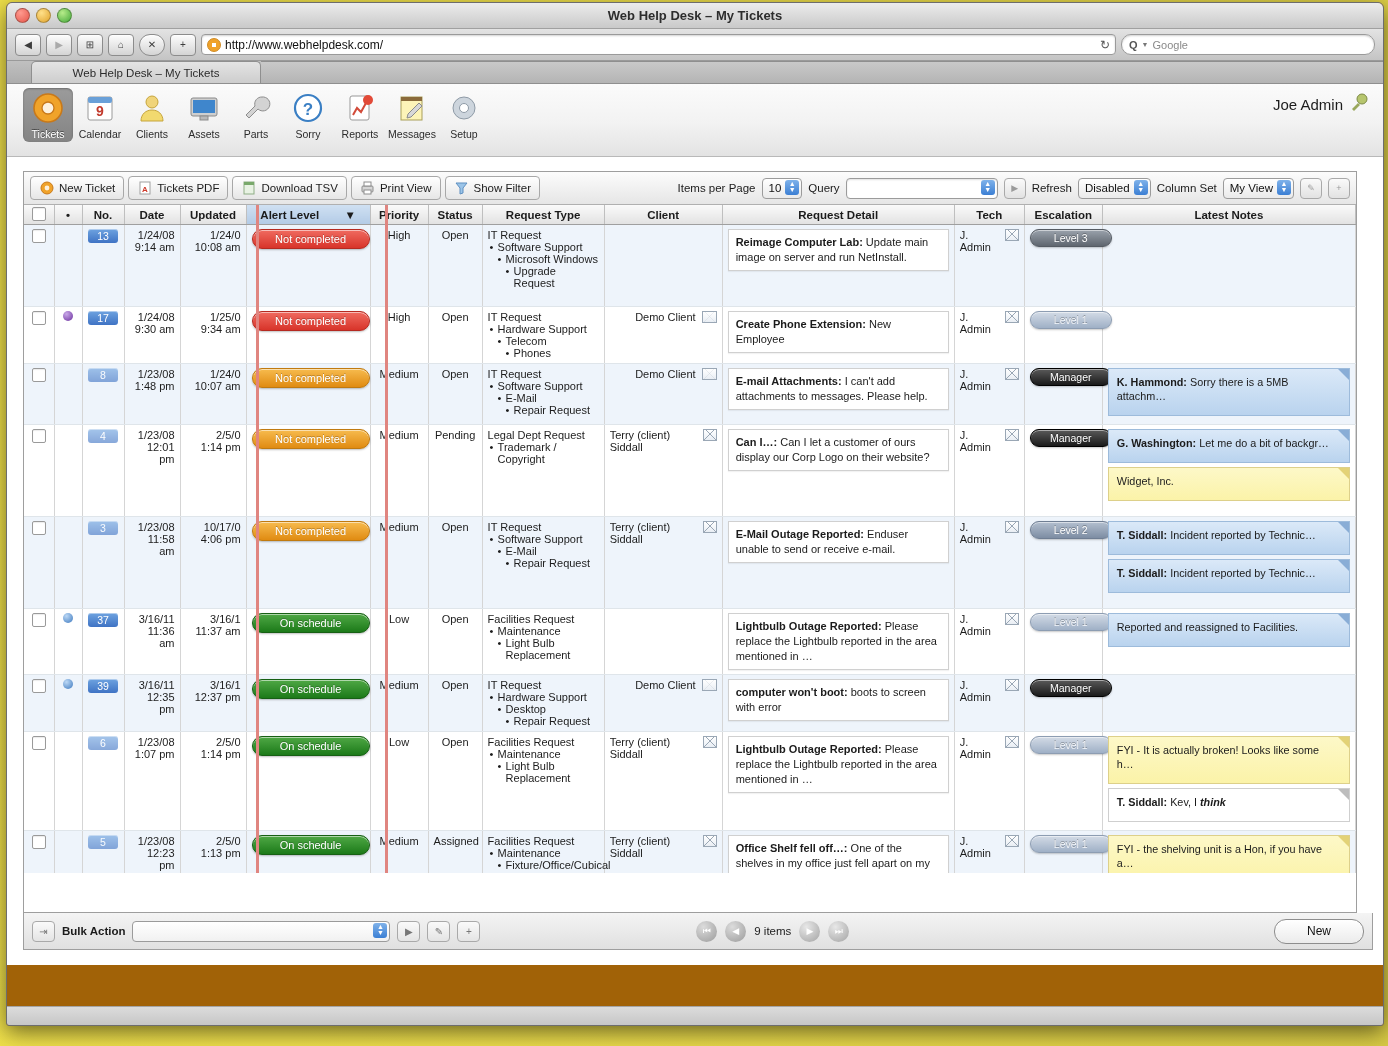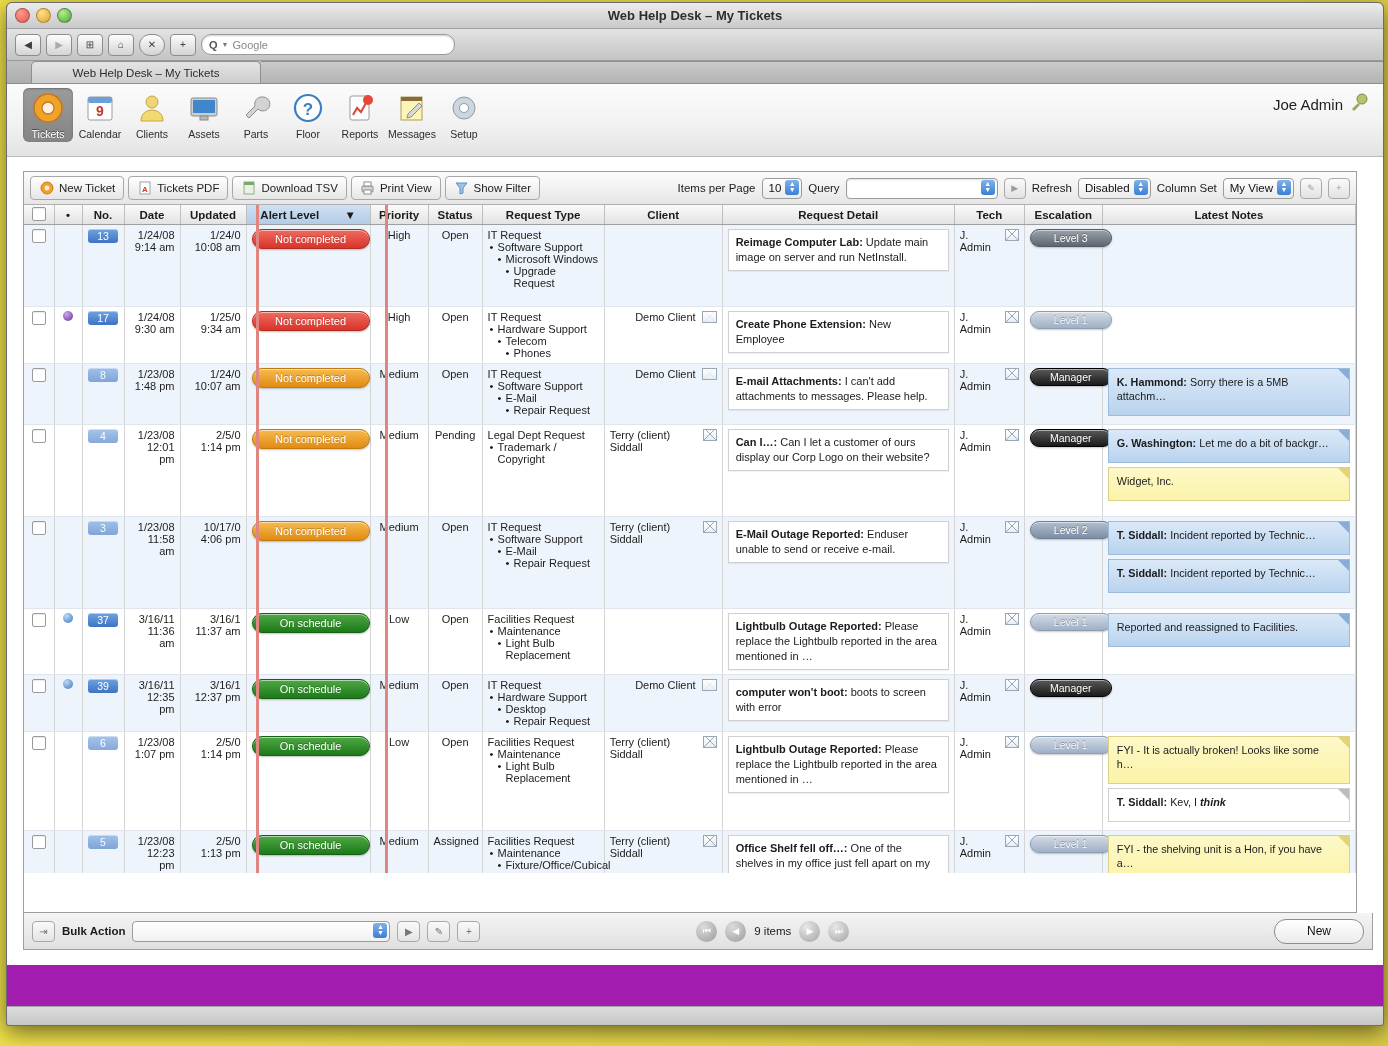--- a/index.html
+++ b/index.html
@@ -6,21 +6,21 @@
   body{
     width:1388px;height:1046px;overflow:hidden;
     font-family:"Liberation Sans", sans-serif;
     background:#e9e9e9;
   }
   
   #screen{position:relative;width:1388px;height:1046px;background:#d8d8d4;}
   #desk{position:absolute;left:0;top:0;width:1388px;height:1046px;
         background:linear-gradient(100deg,#f0e14a 0%, #efe04c 30%, #e8d94a 60%, #d9cb45 100%);}
   #win{position:absolute;left:6px;top:2px;width:1376px;height:1022px;
-       background:#a21caf;border:1px solid #6d6d6d;border-radius:6px 6px 3px 3px;
+       background:#a16207;border:1px solid #6d6d6d;border-radius:6px 6px 3px 3px;
        box-shadow:0 6px 22px rgba(0,0,0,.55);overflow:hidden;}
 
   
   .titlebar{height:25px;background:linear-gradient(#ececec,#c9c9c9);
             border-bottom:1px solid #a0a0a0;position:relative;}
   .lights{position:absolute;left:8px;top:5px;display:flex;gap:6px;}
   .lt{width:13px;height:13px;border-radius:50%;border:1px solid rgba(0,0,0,.28);}
   .lt.r{background:radial-gradient(circle at 35% 30%,#ff9a8f,#e5564a);}
   .lt.y{background:radial-gradient(circle at 35% 30%,#ffe08a,#e0a32c);}
   .lt.g{background:radial-gradient(circle at 35% 30%,#b7ec8a,#44a83a);}
@@ -205,20 +205,25 @@
       <div class="wintitle">Web Help Desk – My Tickets</div>
     </div>
 
     <div class="navbar">
       <div class="navbtn">◀</div>
       <div class="navbtn dis">▶</div>
       <div class="navbtn">⊞</div>
       <div class="navbtn">⌂</div>
       <div class="navbtn round">✕</div>
       <div class="navbtn">+</div>
+      <div class="addrwrap">
+        <span class="favicon"></span>
+        <span class="addr">http://www.webhelpdesk.com/</span>
+        <span class="reload">↻</span>
+      </div>
       <div class="srchwrap">
         <span class="q">Q</span>
         <span style="font-size:7px;color:#777;">▼</span>
         <span class="ph">Google</span>
       </div>
     </div>
 
     <div class="tabstrip">
       <div class="btab">Web Help Desk – My Tickets</div>
       <div class="btab empty"></div>
@@ -278,21 +283,21 @@
           <span class="lbl">Parts</span>
         </div>
 
         <div class="mod">
           <span class="ic">
             <svg width="32" height="32" viewBox="0 0 32 32">
                 <circle cx="16" cy="16" r="13" fill="#fff" stroke="#3a7fc4" stroke-width="2.2"></circle>
                 <text x="16" y="23" font-size="17" font-family="Liberation Sans" text-anchor="middle" fill="#3a7fc4" font-weight="bold">?</text>
               </svg>
           </span>
-          <span class="lbl">Floor</span>
+          <span class="lbl">Sorry</span>
         </div>
 
         <div class="mod">
           <span class="ic">
             <svg width="32" height="32" viewBox="0 0 32 32">
                 <rect x="6" y="4" width="19" height="24" rx="2" fill="#fff" stroke="#999"></rect>
                 <path d="M9 23l4-7 4 4 5-9" stroke="#d24b3a" stroke-width="2" fill="none"></path>
                 <circle cx="24" cy="8" r="5" fill="#e24a38"></circle>
               </svg>
           </span>

